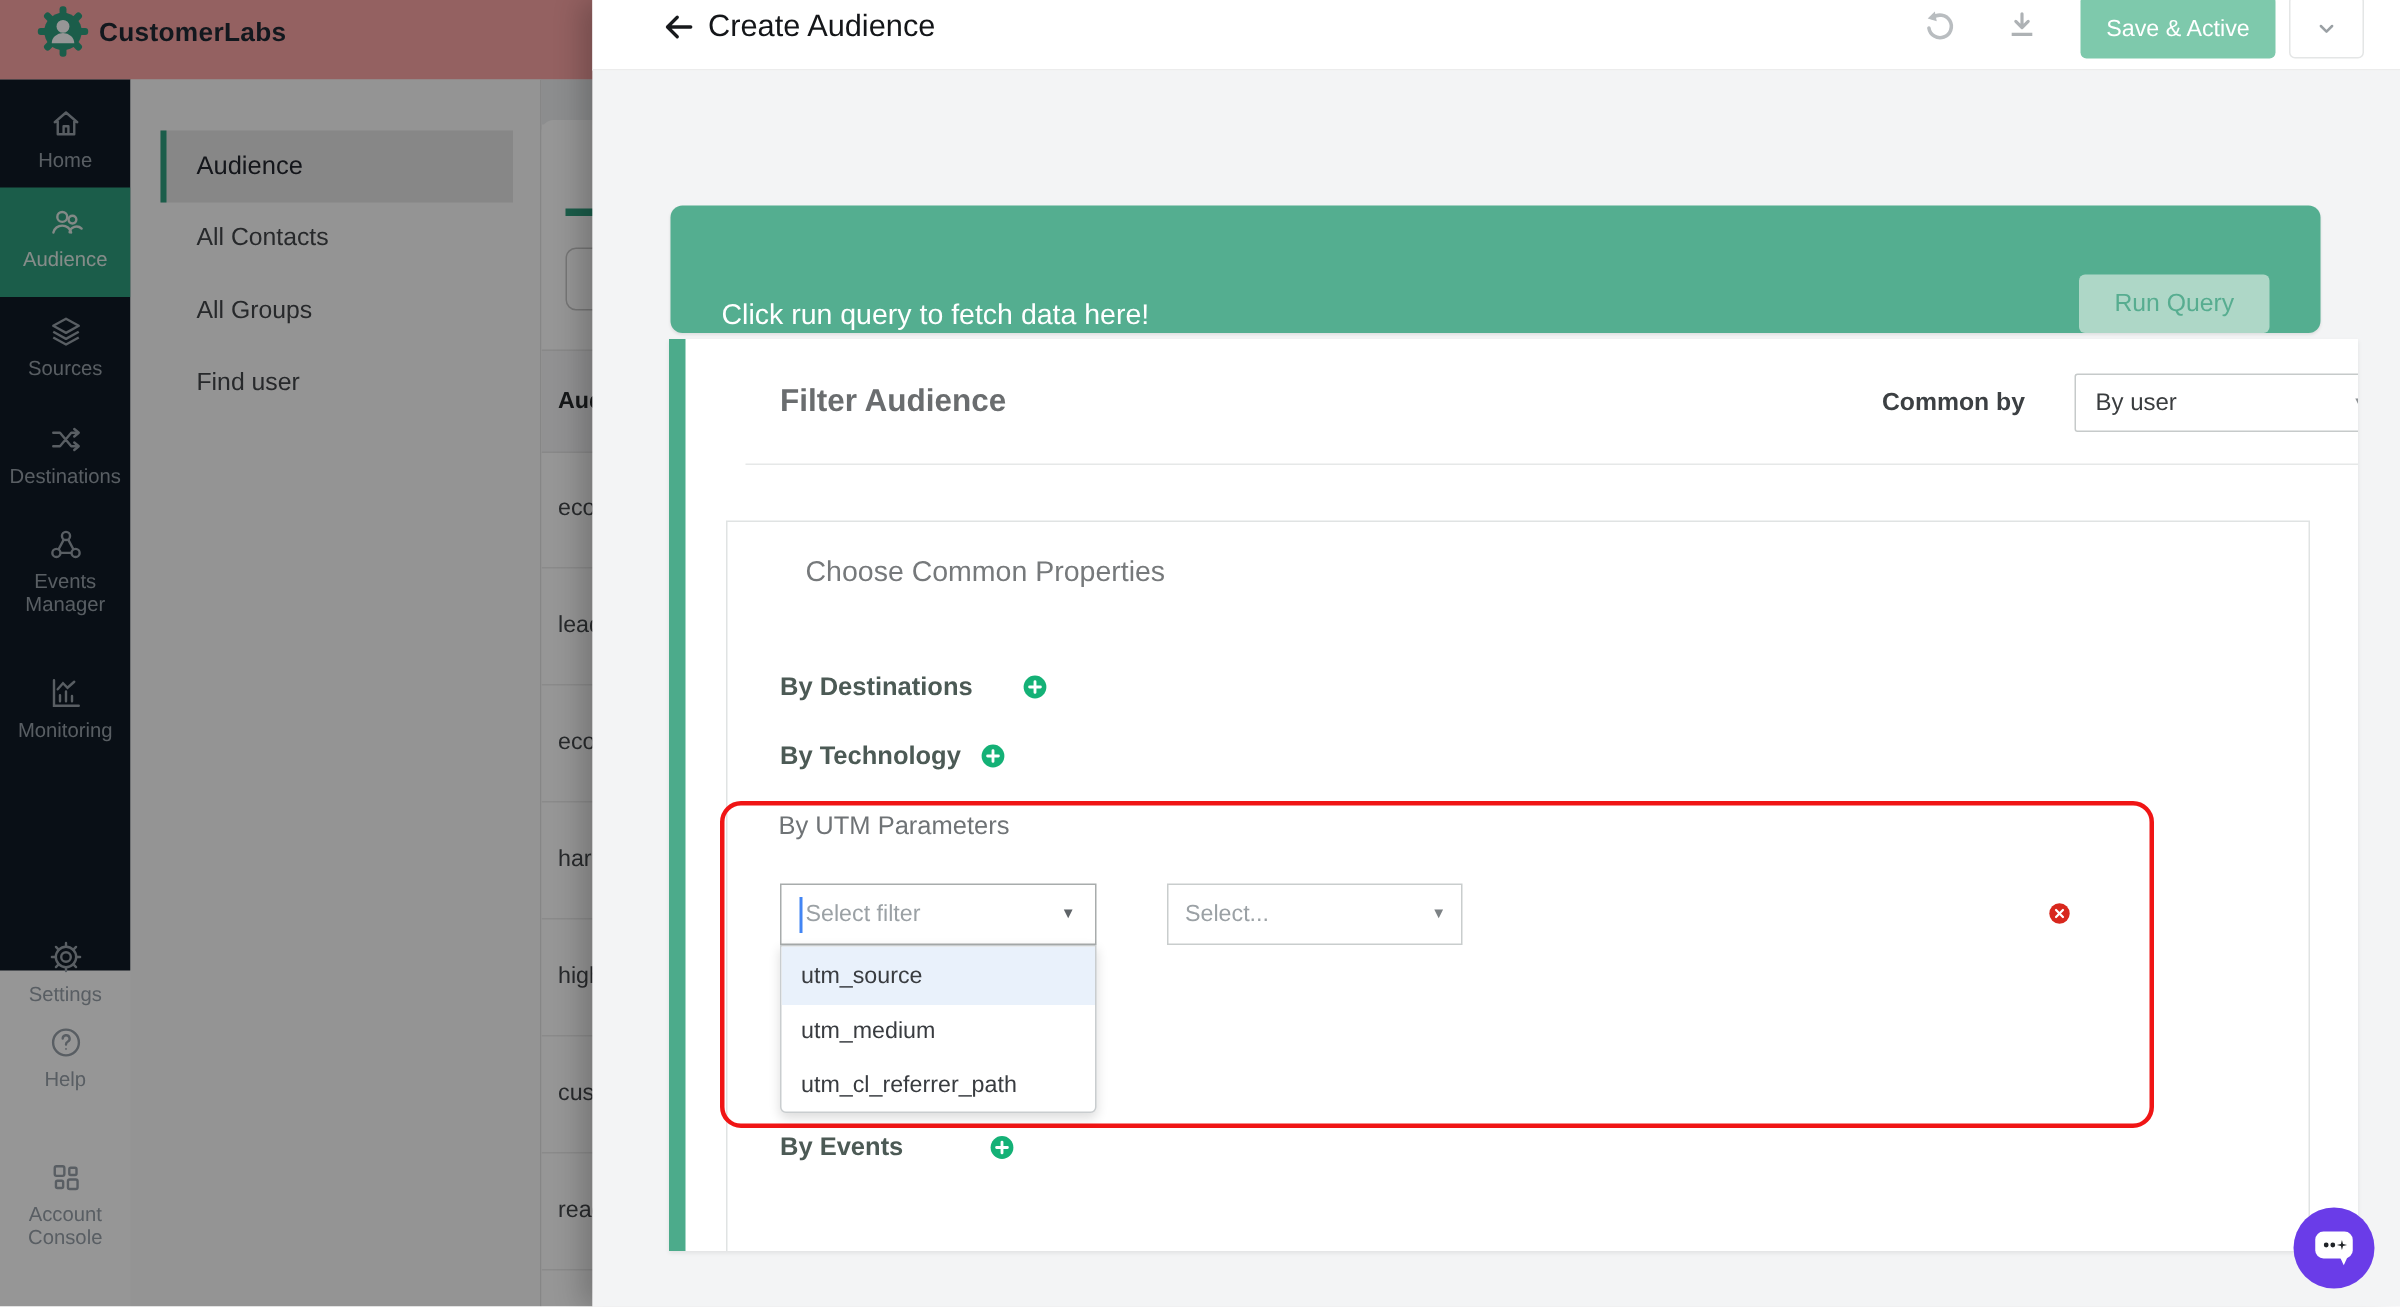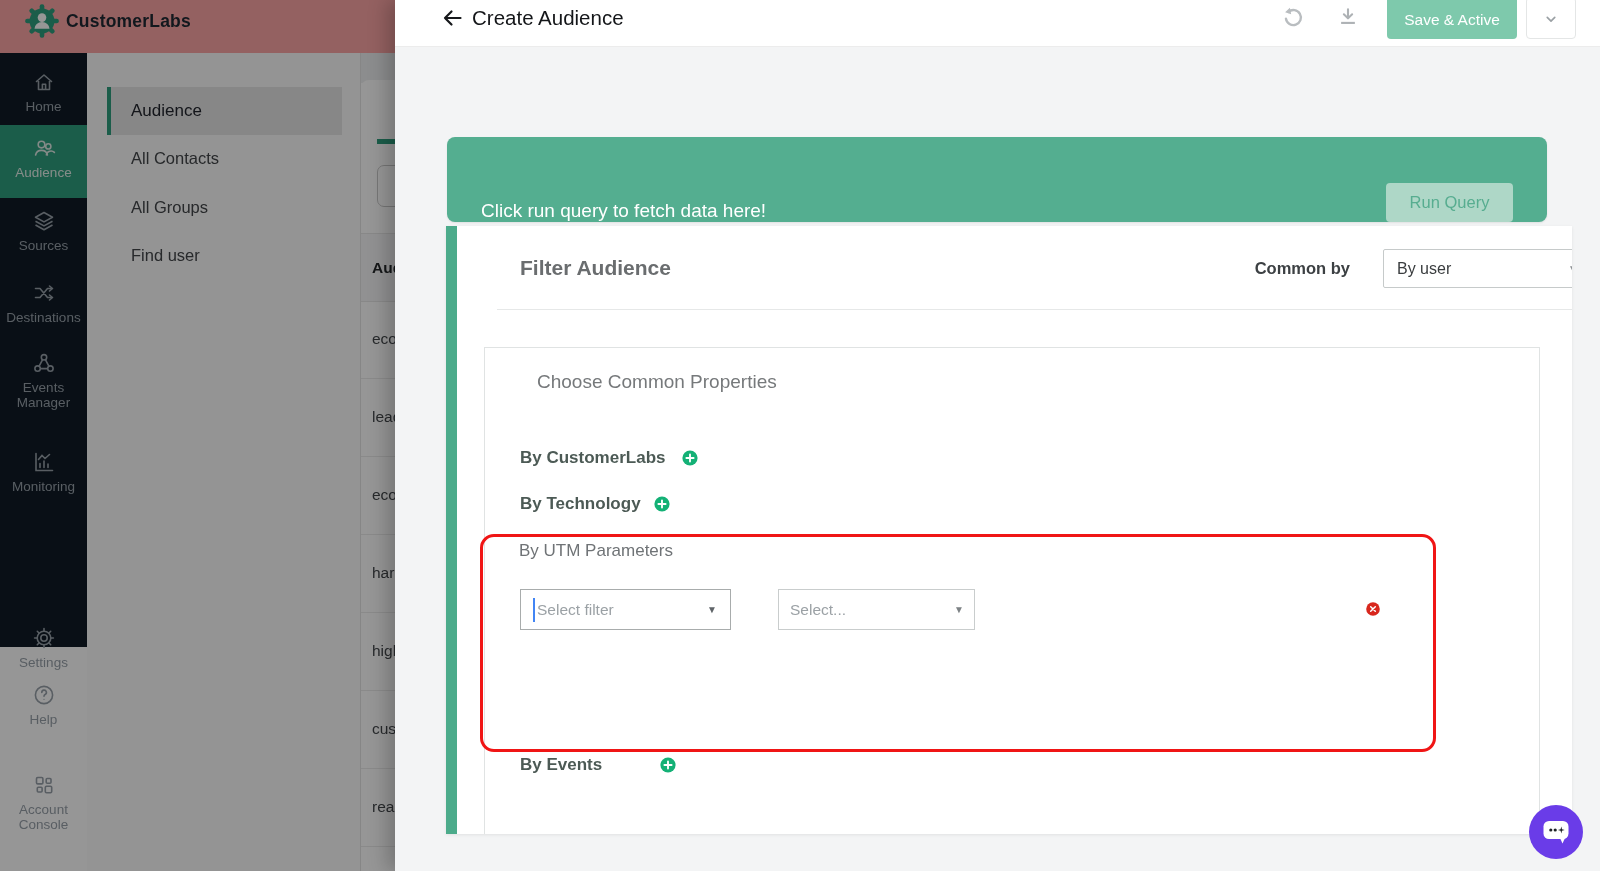--- a/index.html
+++ b/index.html
@@ -246,21 +246,21 @@
         <div id="segment-label">Common by</div>
         <div id="segment-select">
           <div class="val">By user</div>
           <div class="sel-arrow">▼</div>
         </div>
       </div>
 
       <div id="inner-box">
         <div id="section-title">Choose Common Properties</div>
 
-        <div class="group-label" style="left:35px;top:99px;">By CustomerLabs</div>
+        <div class="group-label" style="left:35px;top:99px;">By Destinations</div>
         <div class="plus-ic" style="left:197px;top:102px;">
           <svg width="16" height="16" viewBox="0 0 16 16">
               <circle cx="8" cy="8" r="7.6" fill="#14b176"></circle>
               <path d="M8 4.4 V11.6 M4.4 8 H11.6" stroke="#fff" stroke-width="1.9" stroke-linecap="round"></path>
             </svg>
         </div>
 
         <div class="group-label" style="left:35px;top:145px;">By Technology</div>
         <div class="plus-ic" style="left:169px;top:148px;">
           <svg width="16" height="16" viewBox="0 0 16 16">
@@ -280,20 +280,25 @@
           <div class="ph">Select...</div>
           <div class="sel-arrow" style="color:#7d8285;">▼</div>
         </div>
         <div id="remove-btn">
           <svg width="14" height="14" viewBox="0 0 14 14">
               <circle cx="7" cy="7" r="6.8" fill="#d8271d"></circle>
               <path d="M4.7 4.7 L9.3 9.3 M9.3 4.7 L4.7 9.3" stroke="#fff" stroke-width="1.5" stroke-linecap="round"></path>
             </svg>
         </div>
 
+        <div id="dropdown">
+          <div class="opt hl">utm_source</div>
+          <div class="opt">utm_medium</div>
+          <div class="opt">utm_cl_referrer_path</div>
+        </div>
 
         <div class="group-label" style="left:35px;top:406px;">By Events</div>
         <div class="plus-ic" style="left:175px;top:409px;">
           <svg width="16" height="16" viewBox="0 0 16 16">
               <circle cx="8" cy="8" r="7.6" fill="#14b176"></circle>
               <path d="M8 4.4 V11.6 M4.4 8 H11.6" stroke="#fff" stroke-width="1.9" stroke-linecap="round"></path>
             </svg>
         </div>
       </div>
 

